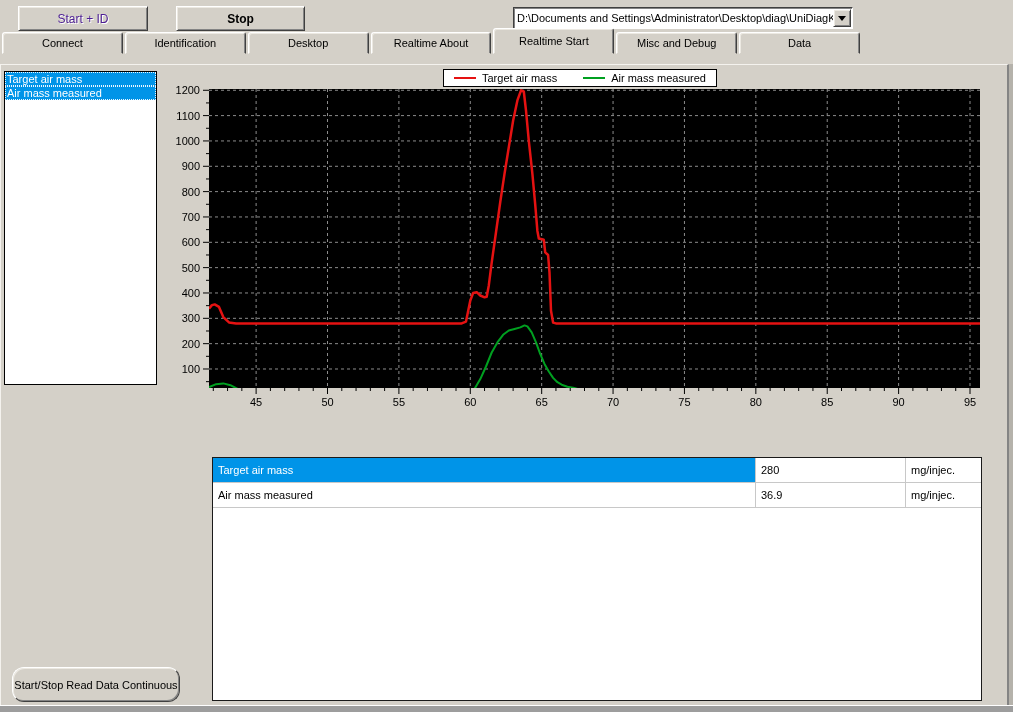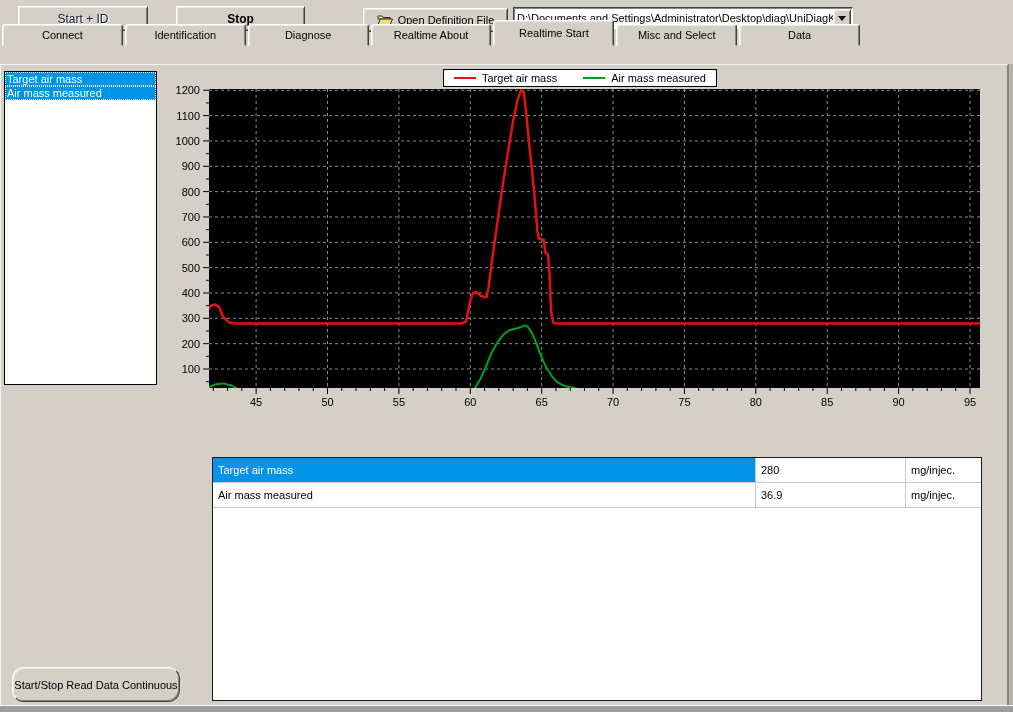--- a/index.html
+++ b/index.html
@@ -6,35 +6,35 @@
   html,body { width:1013px; height:712px; }
   body { font-family:"Liberation Sans", sans-serif; font-size:11px; background:#d4d0c8; color:#000; }
   #win { position:relative; width:1013px; height:712px; overflow:hidden; background:#d4d0c8; }
 
   
   .raised { background:#d4d0c8; border:1px solid; border-color:#ffffff #404040 #404040 #ffffff;
             box-shadow: inset 1px 1px 0 #ece9e2, inset -1px -1px 0 #848484; }
 
   
   .btn { position:absolute; display:flex; align-items:center; justify-content:center; cursor:default; }
-  #btn-start { left:18px; top:6px; width:130px; height:25px; color:#0f172a; text-shadow:1px 1px 0 #ffffff; font-size:12px; }
+  #btn-start { left:18px; top:6px; width:130px; height:25px; color:#4c1d95; text-shadow:1px 1px 0 #ffffff; font-size:12px; }
   #btn-stop  { left:168px; top:6px; width:129px; height:25px; font-weight:bold; font-size:12px;margin-left:8px; }
   #btn-open  { left:363px; top:8px; width:145px; height:24px; font-size:11px; }
   #btn-open .u { text-decoration:underline; }
   #folder-ic { width:16px; height:12px; margin-right:5px; flex:0 0 auto; }
 
   #combo { position:absolute; left:513px; top:7px; width:340px; height:22px; background:#ffffff;
            border:1px solid; border-color:#404040 #ffffff #ffffff #404040;
            box-shadow: inset 1px 1px 0 #848484; display:flex; align-items:center; }
   #combo-text { flex:1; padding:0 3px; white-space:nowrap; overflow:hidden; }
   #combo-btn { width:18px; height:18px; margin-right:1px; display:flex; align-items:center; justify-content:center; }
   #combo-arrow { width:0; height:0; border-left:4px solid transparent; border-right:4px solid transparent; border-top:5px solid #000; }
 
   
-  #tabstrip { position:absolute; left:2px; top:20px; width:860px; height:26px; display:flex; align-items:flex-end; }
+  #tabstrip { position:absolute; left:2px; top:28px; width:860px; height:26px; display:flex; align-items:flex-end; }
   .tab { width:123px; margin-right:2px; height:22px; display:flex; align-items:center; justify-content:center;
          background:#d4d0c8; border:1px solid; border-color:#ffffff #404040 transparent #ffffff;
          border-top-left-radius:3px; border-top-right-radius:3px;
          box-shadow: inset 1px 1px 0 #ece9e2, inset -1px 0 0 #848484; position:relative; z-index:1; cursor:default; }
   .tab.active { height:26px; z-index:5; font-size:11px; }
 
   
   #sheet { position:absolute; left:0; top:64px; width:1009px; height:641px; background:#d4d0c8;
            border-top:1px solid #f4f2ee; border-left:1px solid #f4f2ee; border-right:2px solid #848484; }
   #bottom-strip { position:absolute; left:0; top:705px; width:1013px; height:7px; background:#9d9d9d; border-top:1px solid #ffffff; }
@@ -64,42 +64,35 @@
   
   #btn-continuous { left:12px; top:667px; width:168px; height:35px; font-size:11px;border-radius:12px; }
 </style>
 </head>
 <body>
 
 <div id="win">
 
   <button class="btn raised" id="btn-start" disabled="">Start + ID</button>
   <button class="btn raised" id="btn-stop">Stop</button>
-  <button class="btn raised" id="btn-open">
-    <svg id="folder-ic" viewBox="0 0 16 12">
-      <path d="M1 2 L5 2 L6 3.5 L13 3.5 L13 5 L1 5 Z" fill="#fff8c0" stroke="#000" stroke-width="0.8"></path>
-      <path d="M1 11 L3.2 5 L15.5 5 L13 11 Z" fill="#f0e070" stroke="#000" stroke-width="0.8"></path>
-    </svg>
-    <span><span class="u">O</span><span>pen Definition File</span></span>
-  </button>
 
   <div id="combo">
     <span id="combo-text">D:\Documents and Settings\Administrator\Desktop\diag\UniDiagK</span>
     <span id="combo-btn" class="raised">
       <span id="combo-arrow"></span>
     </span>
   </div>
 
   <div id="tabstrip">
       <div class="tab">Connect</div>
       <div class="tab">Identification</div>
-      <div class="tab">Diagnose</div>
+      <div class="tab">Desktop</div>
       <div class="tab">Realtime About</div>
       <div class="tab active">Realtime Start</div>
-      <div class="tab">Misc and Select</div>
+      <div class="tab">Misc and Debug</div>
       <div class="tab">Data</div>
     </div>
 
   <div id="sheet"></div>
   <div id="right-strip"></div>
   <div id="bottom-strip"></div>
 
   <div id="signal-list">
       <div class="sig-item">Target air mass</div>
       <div class="sig-item">Air mass measured</div>

